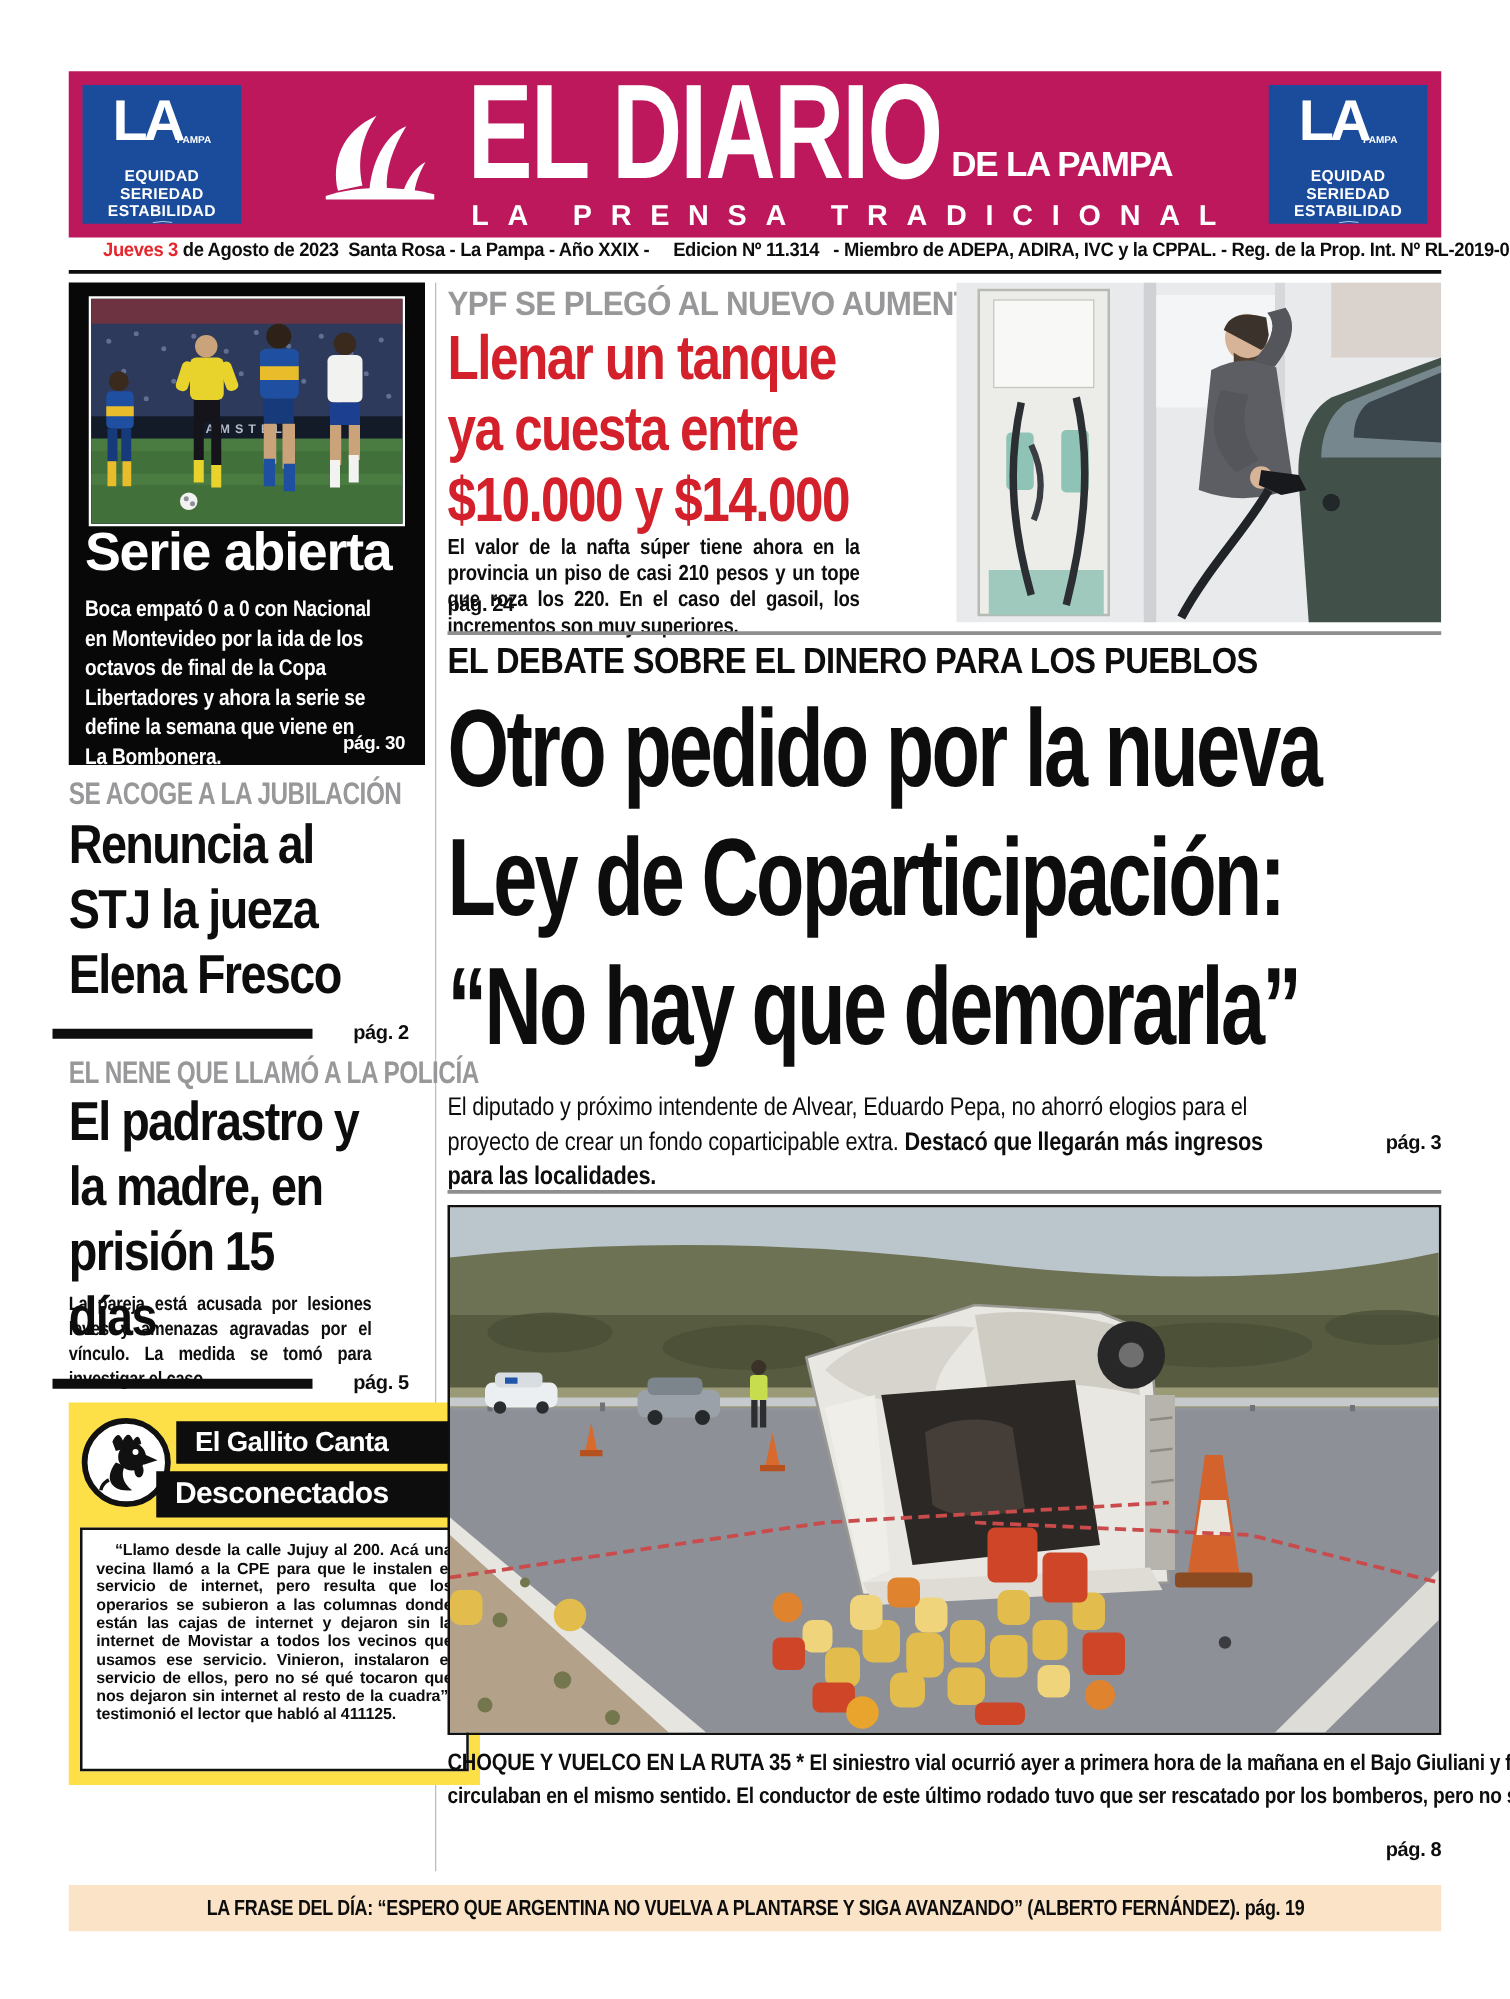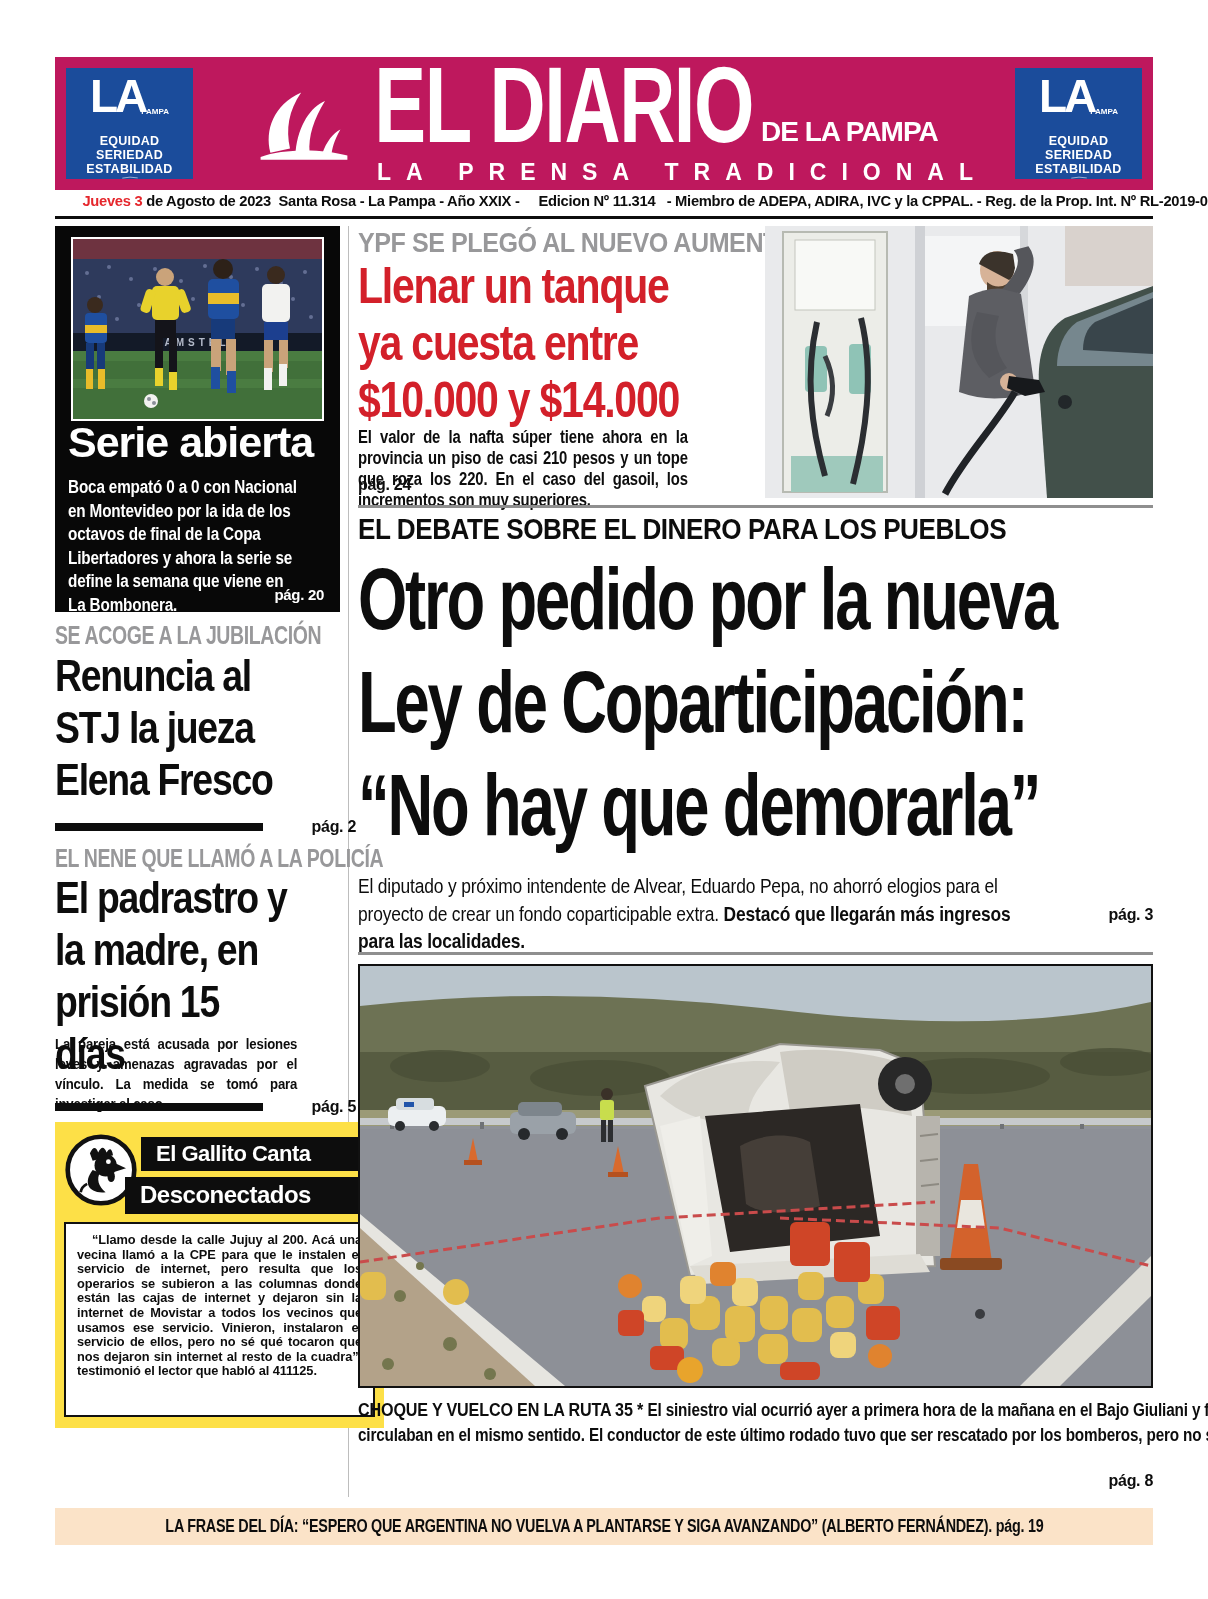--- a/index.html
+++ b/index.html
@@ -35,21 +35,21 @@
   .toprule{left:55px;top:216px;width:1098px;height:3px;background:#0d0d0d;}
   .coldivider{left:348px;top:226px;width:1px;height:1271px;background:#bdbdbd;}
   
   .soccerbox{left:55px;top:226px;width:285px;height:386px;background:#080808;color:#fff;}
   .soccerphoto{position:absolute;left:16px;top:11px;width:249px;height:180px;border:2px solid #fff;}
   .serie-title{position:absolute;left:13px;top:192px;font-weight:bold;font-size:43px;letter-spacing:-1px;}
   .serie-body{position:absolute;left:13px;top:250px;font-size:18px;line-height:23.5px;font-weight:bold;letter-spacing:-.2px;}
   .serie-pag{position:absolute;right:16px;bottom:9px;color:#fff;font-size:15px;}
   .lk{position:absolute;left:55px;font-size:25px;white-space:nowrap;transform:scaleX(.78);transform-origin:0 0;}
   .lhead{position:absolute;left:55px;width:285px;font-weight:bold;font-size:44px;line-height:52px;letter-spacing:-1.5px;}
-  .pagrow{position:absolute;left:55px;width:285px;height:18px;padding-left:16px;}
+  .pagrow{position:absolute;left:42px;width:285px;height:18px;}
   .pagrow .bar{position:absolute;left:0;top:5px;width:208px;height:8px;background:#0d0d0d;}
   .pagrow .pag{position:absolute;right:0;top:0;}
   .lbody{position:absolute;left:55px;width:285px;font-weight:bold;font-size:15.5px;line-height:20px;
          text-align:justify;letter-spacing:-.2px;}
   
   .gallito{left:55px;top:1122px;width:285px;height:306px;background:#fde047;padding-left:44px;}
   .gal-circle{position:absolute;left:9px;top:11px;width:74px;height:74px;}
   .gal-bar1{position:absolute;left:86px;right:9px;top:15px;height:34px;background:#0d0d0d;color:#fff;
             font-weight:bold;font-size:22px;line-height:33px;padding-left:15px;letter-spacing:-.5px;}
   .gal-bar2{position:absolute;left:70px;right:9px;top:55px;height:37px;background:#0d0d0d;color:#fff;
@@ -206,21 +206,21 @@
         <rect x="206" y="101" width="9" height="28" fill="#caa37a"></rect>
         <rect x="191" y="129" width="8" height="22" fill="#f2f2f0"></rect>
           <rect x="206" y="125" width="8" height="22" fill="#f2f2f0"></rect>
       </g>
       <circle cx="78" cy="162" r="7" fill="#f2f2f0"></circle>
       <circle cx="76" cy="160" r="2" fill="#8a8f99"></circle>
         <circle cx="81" cy="164" r="2" fill="#8a8f99"></circle>
     </svg>
     <div class="serie-title">Serie abierta</div>
     <div class="serie-body cx85" style="width:270px;">Boca empató 0 a 0 con Nacional en Montevideo por la ida de los octavos de final de la Copa Libertadores y ahora la serie se define la semana que viene en La Bombonera.</div>
-    <div class="serie-pag pag">pág. 20</div>
+    <div class="serie-pag pag">pág. 30</div>
   </div>
 
   <div class="lk kicker" style="top:621px;">SE ACOGE A LA JUBILACIÓN</div>
   <div class="lhead cx85 prelines" style="top:650px;">Renuncia al
 STJ la jueza
 Elena Fresco</div>
   <div class="pagrow" style="top:818px;">
     <div class="bar"></div>
     <div class="pag">pág. 2</div>
   </div>

